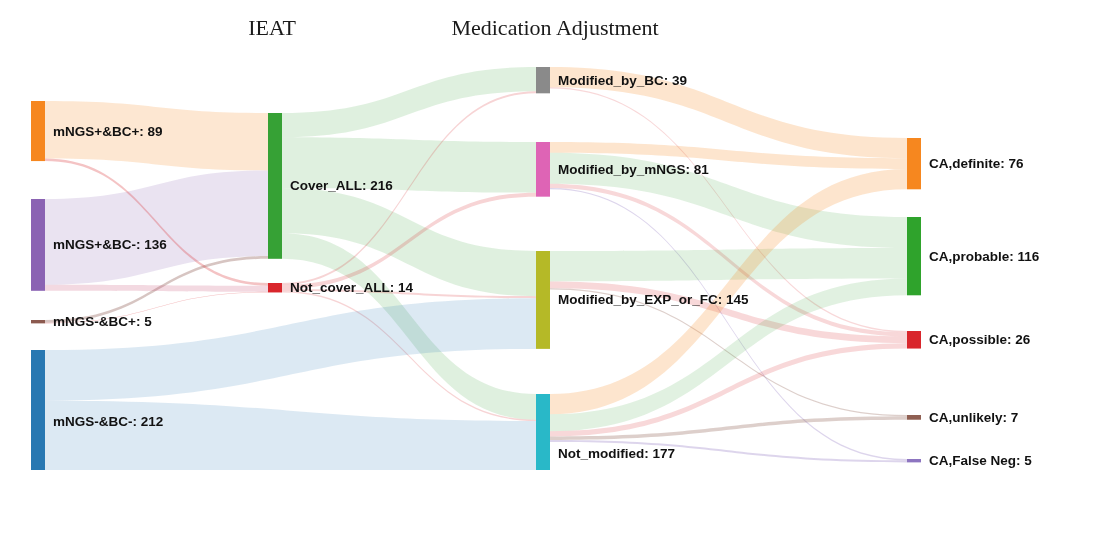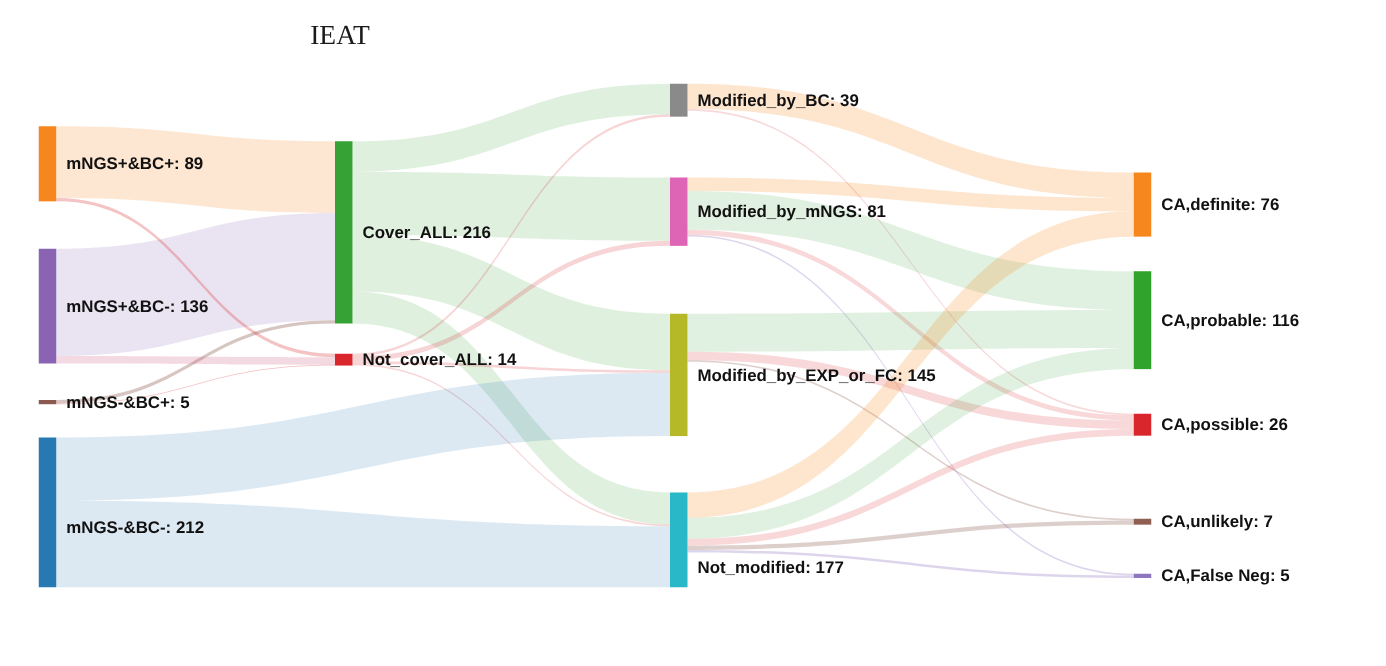--- a/index.html
+++ b/index.html
@@ -30,20 +30,21 @@
     font-weight: bold;
     font-size: 13.5px;
     fill: #111111;
   }
 </style>
 </head>
 <body>
 
 <div class="canvas">
   <div class="col-header" style="left:272px">IEAT</div>
+  <div class="col-header" style="left:555px">Medication Adjustment</div>
   <svg id="sankey-svg" width="1109" height="533">
       <g>
         <path d="M45,101 C156.5,101 156.5,113 268,113 l0,57.37500000000001 C156.5,170.375 156.5,158.375 45,158.375 Z" fill="rgba(246,135,31,0.20)"></path>
         <path d="M45,199 C156.5,199 156.5,170.375 268,170.375 l0,85.72500000000001 C156.5,256.1 156.5,284.725 45,284.725 Z" fill="rgba(139,99,179,0.18)"></path>
         <path d="M45,320 C156.5,320 156.5,256.1 268,256.1 l0,2.7 C156.5,258.8 156.5,322.7 45,322.7 Z" fill="rgba(140,90,79,0.35)"></path>
         <path d="M45,158.375 C156.5,158.375 156.5,283 268,283 l0,2.7 C156.5,285.7 156.5,161.075 45,161.075 Z" fill="rgba(217,38,44,0.28)"></path>
         <path d="M45,284.725 C156.5,284.725 156.5,285.7 268,285.7 l0,6.075 C156.5,291.775 156.5,290.8 45,290.8 Z" fill="rgba(200,80,120,0.22)"></path>
         <path d="M45,322.7 C156.5,322.7 156.5,291.775 268,291.775 l0,0.675 C156.5,292.45 156.5,323.375 45,323.375 Z" fill="rgba(217,38,44,0.30)"></path>
         <path d="M282,113 C409,113 409,67 536,67 l0,24.3 C409,91.3 409,137.3 282,137.3 Z" fill="rgba(54,161,53,0.16)"></path>
         <path d="M282,137.3 C409,137.3 409,142 536,142 l0,50.625 C409,192.625 409,187.925 282,187.925 Z" fill="rgba(54,161,53,0.16)"></path>

